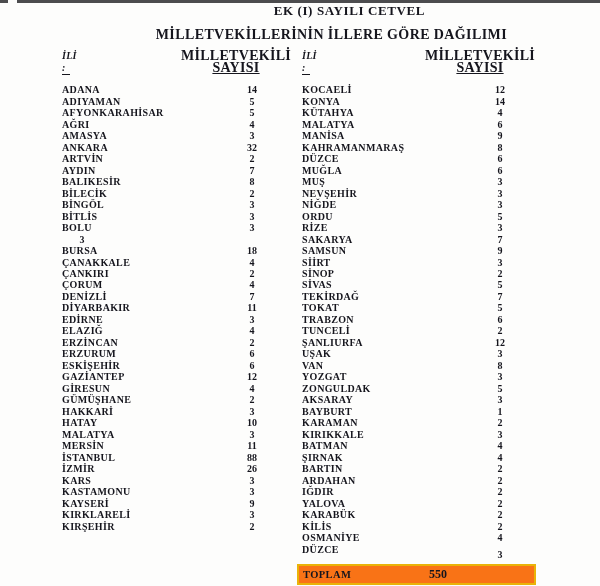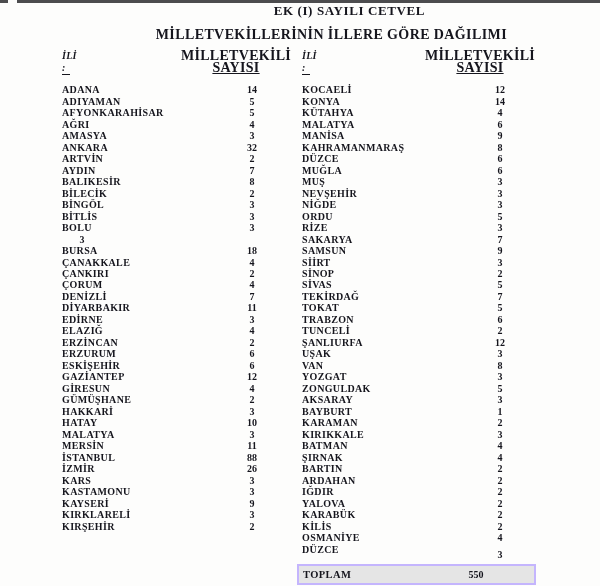--- a/index.html
+++ b/index.html
@@ -104,36 +104,36 @@
   }
   
   .rows.right .row:last-child .pcount {
     transform: translateY(5px);
   }
   
   .total-box {
     position: absolute;
     left: 297px; top: 564px;
     width: 235px; height: 17px;
-    border: 2px solid #c4b5fd;
-    background: #e5e5e5;
+    border: 2px solid #eab308;
+    background: #f97316;
     display: flex;
     align-items: center;
   }
   .total-label {
     font-size: 10.5px;
     letter-spacing: 0.4px;
     padding-left: 4px;
   }
   .total-value {
     position: absolute;
-    left: 149px;
+    left: 130px;
     width: 56px;
-    text-align: center;
-    font-size: 10px;
+    text-align: left;
+    font-size: 12px;
   }
 </style>
 </head>
 <body>
 
 <div class="page">
 
   <div class="scan-line">
     <div class="notch"></div>
   </div>

